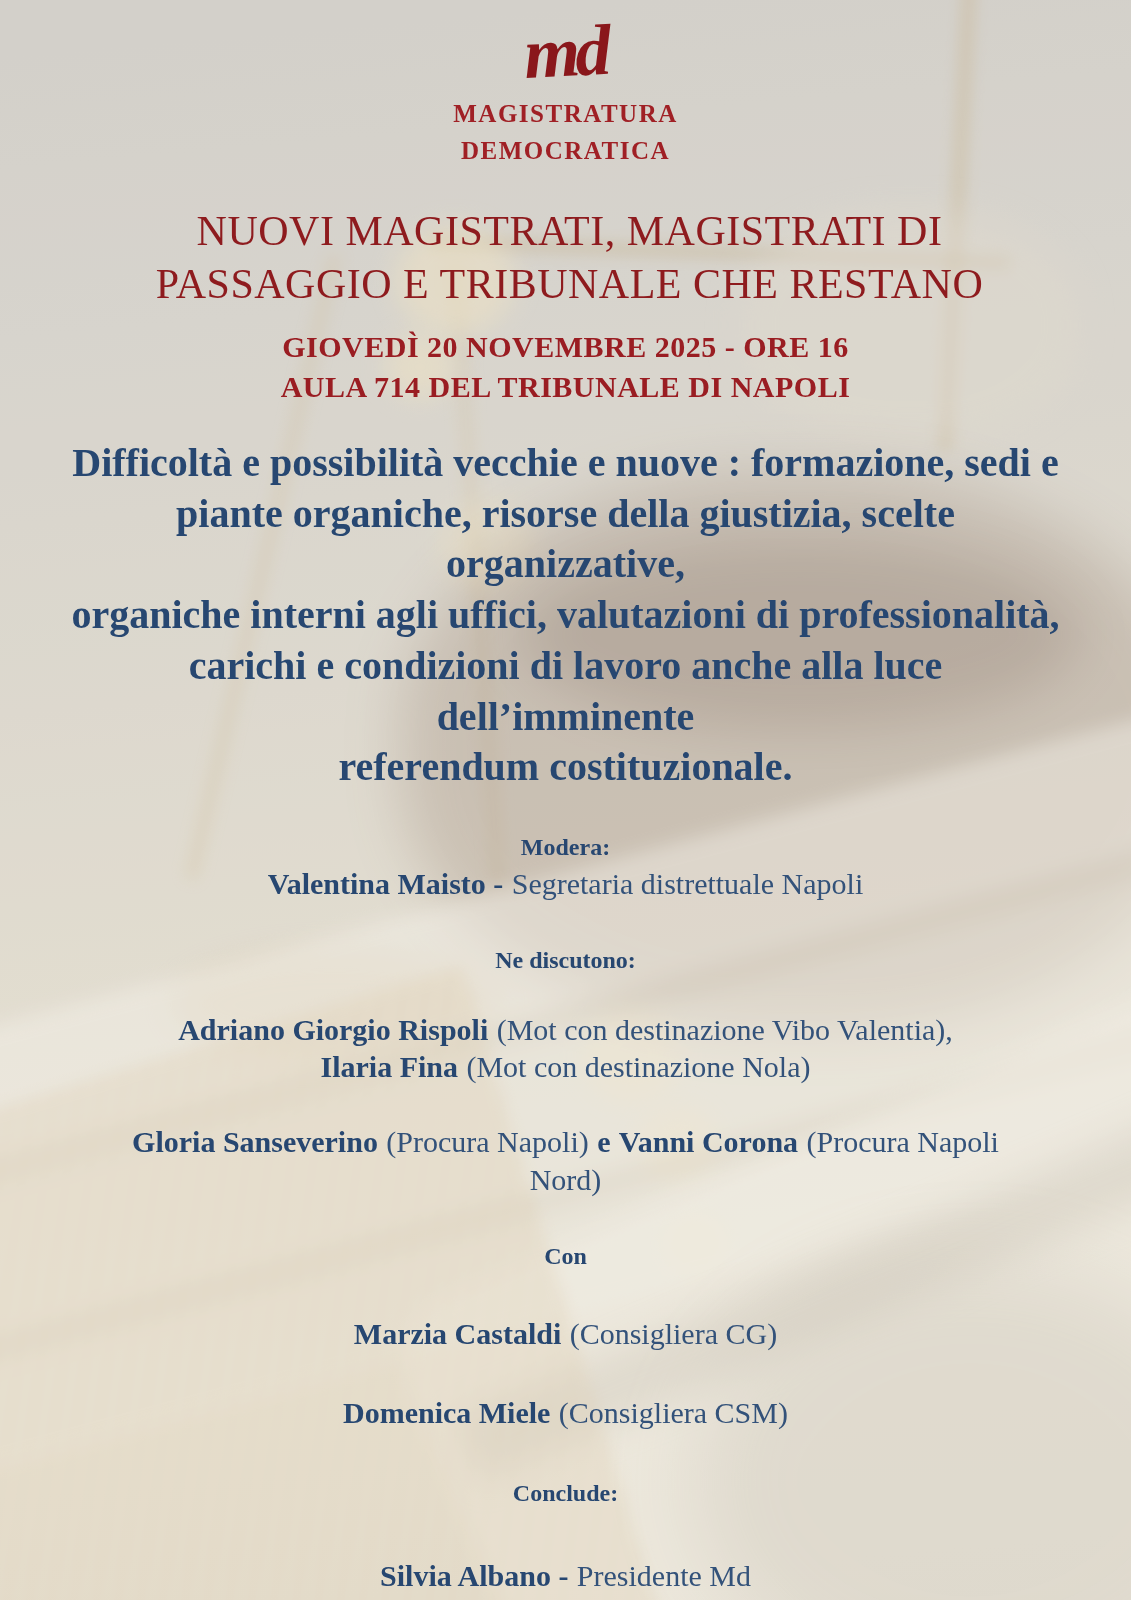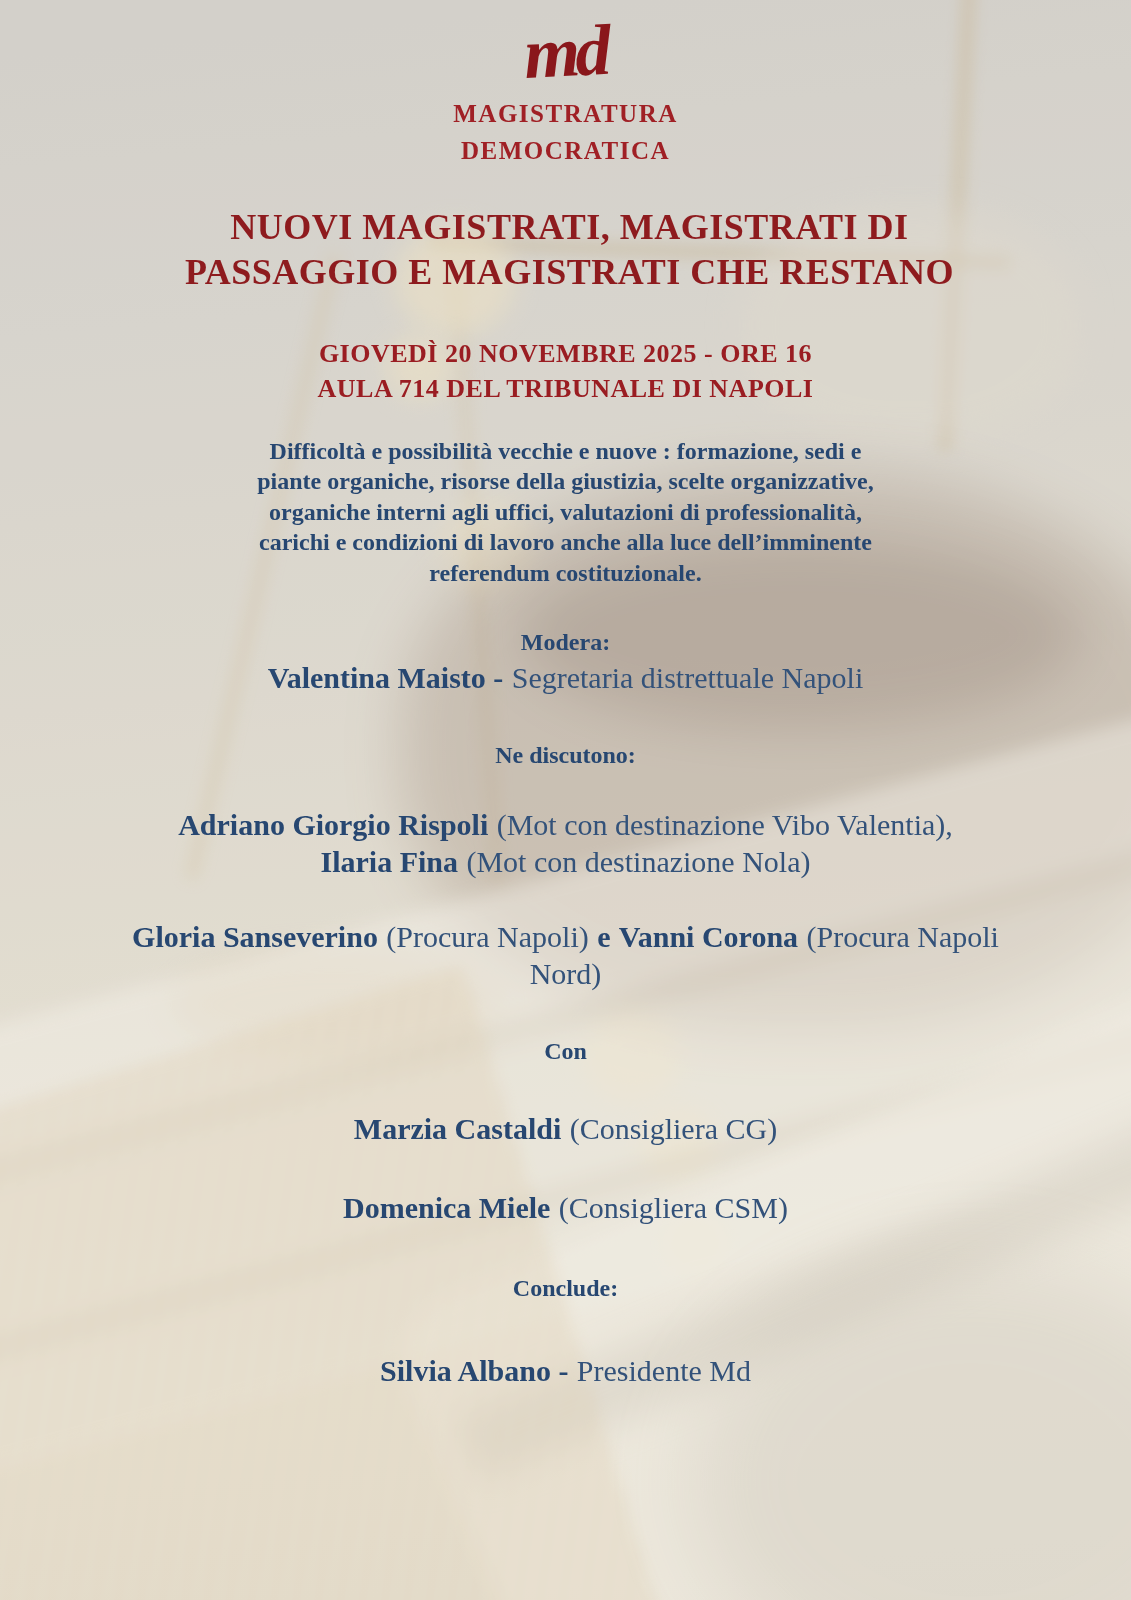--- a/index.html
+++ b/index.html
@@ -44,23 +44,23 @@
     display:flex;flex-direction:column;align-items:center;
     text-align:center;
     padding:18px 70px 0;
   }
   .logo-script{
     font-size:72px;font-style:italic;font-weight:bold;
     color:#8a171b;letter-spacing:-5px;line-height:.95;
     transform:rotate(-3deg);
   }
   .org{font-size:25px;font-weight:bold;color:#a02025;letter-spacing:1.5px;line-height:1.45;margin-top:10px;text-align:center;}
-  .title{font-size:36px;font-weight:bold;color:#8e1b1e;line-height:1.26;letter-spacing:.5px;margin-top:36px;margin-left:8px;}
-  .date{font-size:26px;font-weight:bold;color:#9a1d22;line-height:1.35;letter-spacing:.5px;margin-top:40px;}
-  .desc{font-size:24px;font-weight:bold;color:#274771;line-height:1.27;margin-top:30px;}
+  .title{font-size:42px;font-weight:normal;color:#8e1b1e;line-height:1.26;letter-spacing:.5px;margin-top:36px;margin-left:8px;}
+  .date{font-size:30px;font-weight:bold;color:#9a1d22;line-height:1.35;letter-spacing:.5px;margin-top:16px;}
+  .desc{font-size:40px;font-weight:bold;color:#274771;line-height:1.27;margin-top:30px;}
   .heading{font-size:24px;font-weight:bold;color:#274771;line-height:1.22;}
   .body-line{font-size:30px;color:#2e4d75;line-height:1.24;}
   .g-name{font-weight:bold;color:#274771;margin-top:20px;}
   .g-role{color:#33527a;margin-left:.28em;}
   .g-conj{font-weight:bold;color:#274771;margin-left:.28em;}
   .wrap-block{max-width:920px;}
   .mt-modera{margin-top:40px;}
   .mt-line{margin-top:2px;}
   .mt-ne{margin-top:44px;}
   .mt-g1{margin-top:36px;}
@@ -103,21 +103,21 @@
   <div class="content">
 
     <div class="logo-script">md</div>
     <div class="org">
       <div>MAGISTRATURA</div>
       <div>DEMOCRATICA</div>
     </div>
 
     <div class="title">
       <div>NUOVI MAGISTRATI, MAGISTRATI DI</div>
-      <div>PASSAGGIO E MAGISTRATI CHE RESTANO</div>
+      <div>PASSAGGIO E TRIBUNALE CHE RESTANO</div>
     </div>
 
     <div class="date">
       <div>GIOVEDÌ 20 NOVEMBRE 2025 - ORE 16</div>
       <div>AULA 714 DEL TRIBUNALE DI NAPOLI</div>
     </div>
 
     <div class="desc">
       <div>Difficoltà e possibilità vecchie e nuove : formazione, sedi e</div>
       <div>piante organiche, risorse della giustizia, scelte organizzative,</div>

